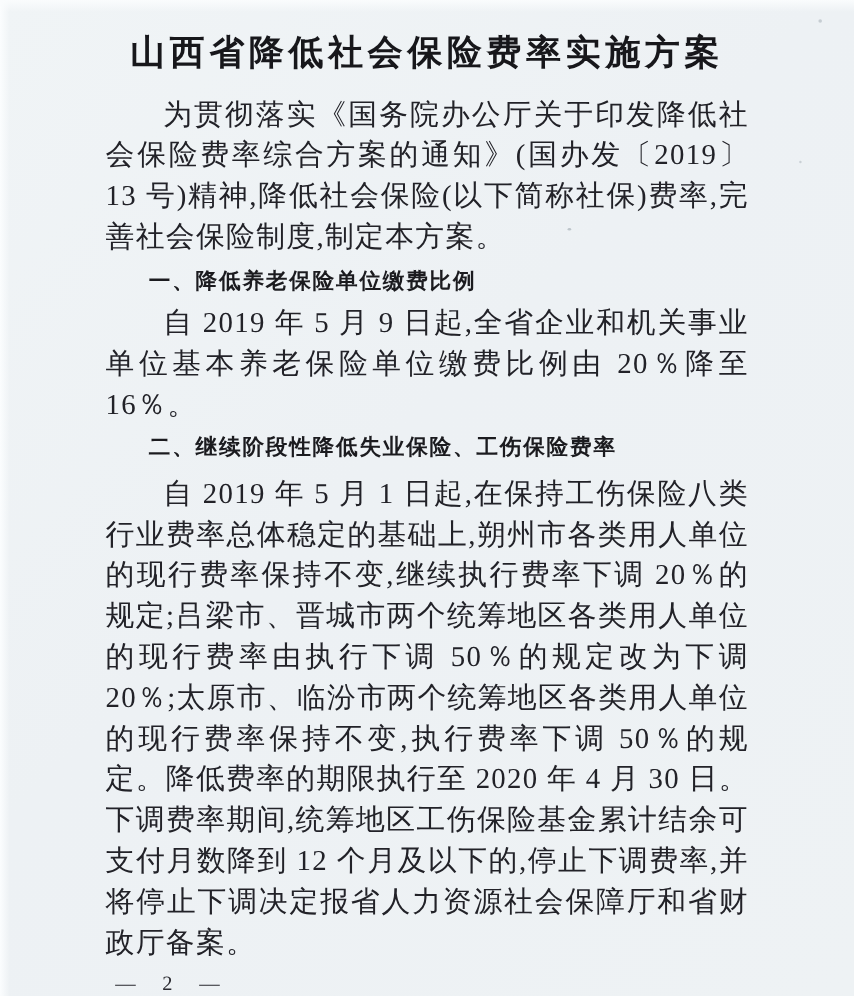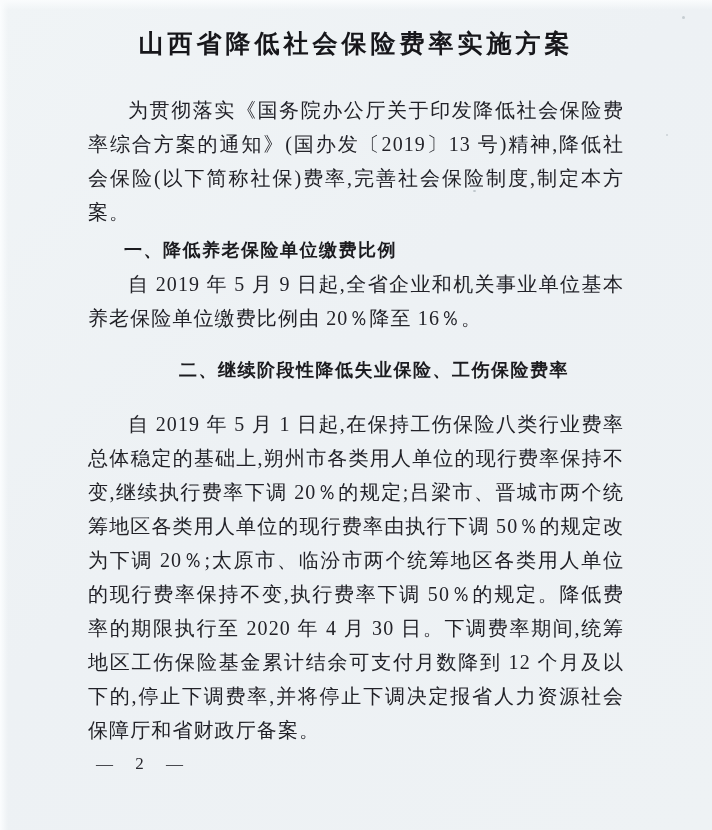--- a/index.html
+++ b/index.html
@@ -23,49 +23,49 @@
     position: absolute; left: 0; top: 0; bottom: 0; width: 8px;
     background: linear-gradient(to right, #fbfdfe, rgba(251,253,254,0));
     pointer-events: none;
   }
   .edge-top {
     position: absolute; left: 0; top: 0; right: 0; height: 10px;
     background: linear-gradient(to bottom, #fafcfd, rgba(250,252,253,0));
     pointer-events: none;
   }
   .doc-title {
-    margin: 0 0 31px 0;
-    font-size: 25px;
+    margin: 0 0 17px 0;
+    font-size: 29px;
     line-height: 36px;
     font-weight: bold;
     letter-spacing: 4px;
     text-align: center;
     color: #17171b;
   }
   .body-para {
     margin: 0;
-    font-size: 20px;
+    font-size: 24px;
     line-height: 34px;
     letter-spacing: 1.1px;
     text-align: justify;
     text-indent: 2em;
     color: #222228;
   }
   .heading {
     margin: 4px 0 0 0;
-    font-family: Liberation Sans, sans-serif;
+    font-family: Liberation Mono, monospace;
     font-weight: bold;
     font-size: 18px;
     line-height: 34px;
     letter-spacing: 1.5px;
     text-indent: 2em;
     color: #1b1b1f;
   }
-  .heading.second { margin-top: 18px; text-align: center; }
-  .para-workinjury { margin-top: 20px; }
+  .heading.second { margin-top: 2px; }
+  .para-workinjury { margin-top: 4px; }
   .page-number {
     margin-top: 6px;
     padding-left: 8px;
     font-size: 17px;
     line-height: 22px;
     letter-spacing: 2px;
     word-spacing: 14px;
     color: #2a2a30;
   }
   

